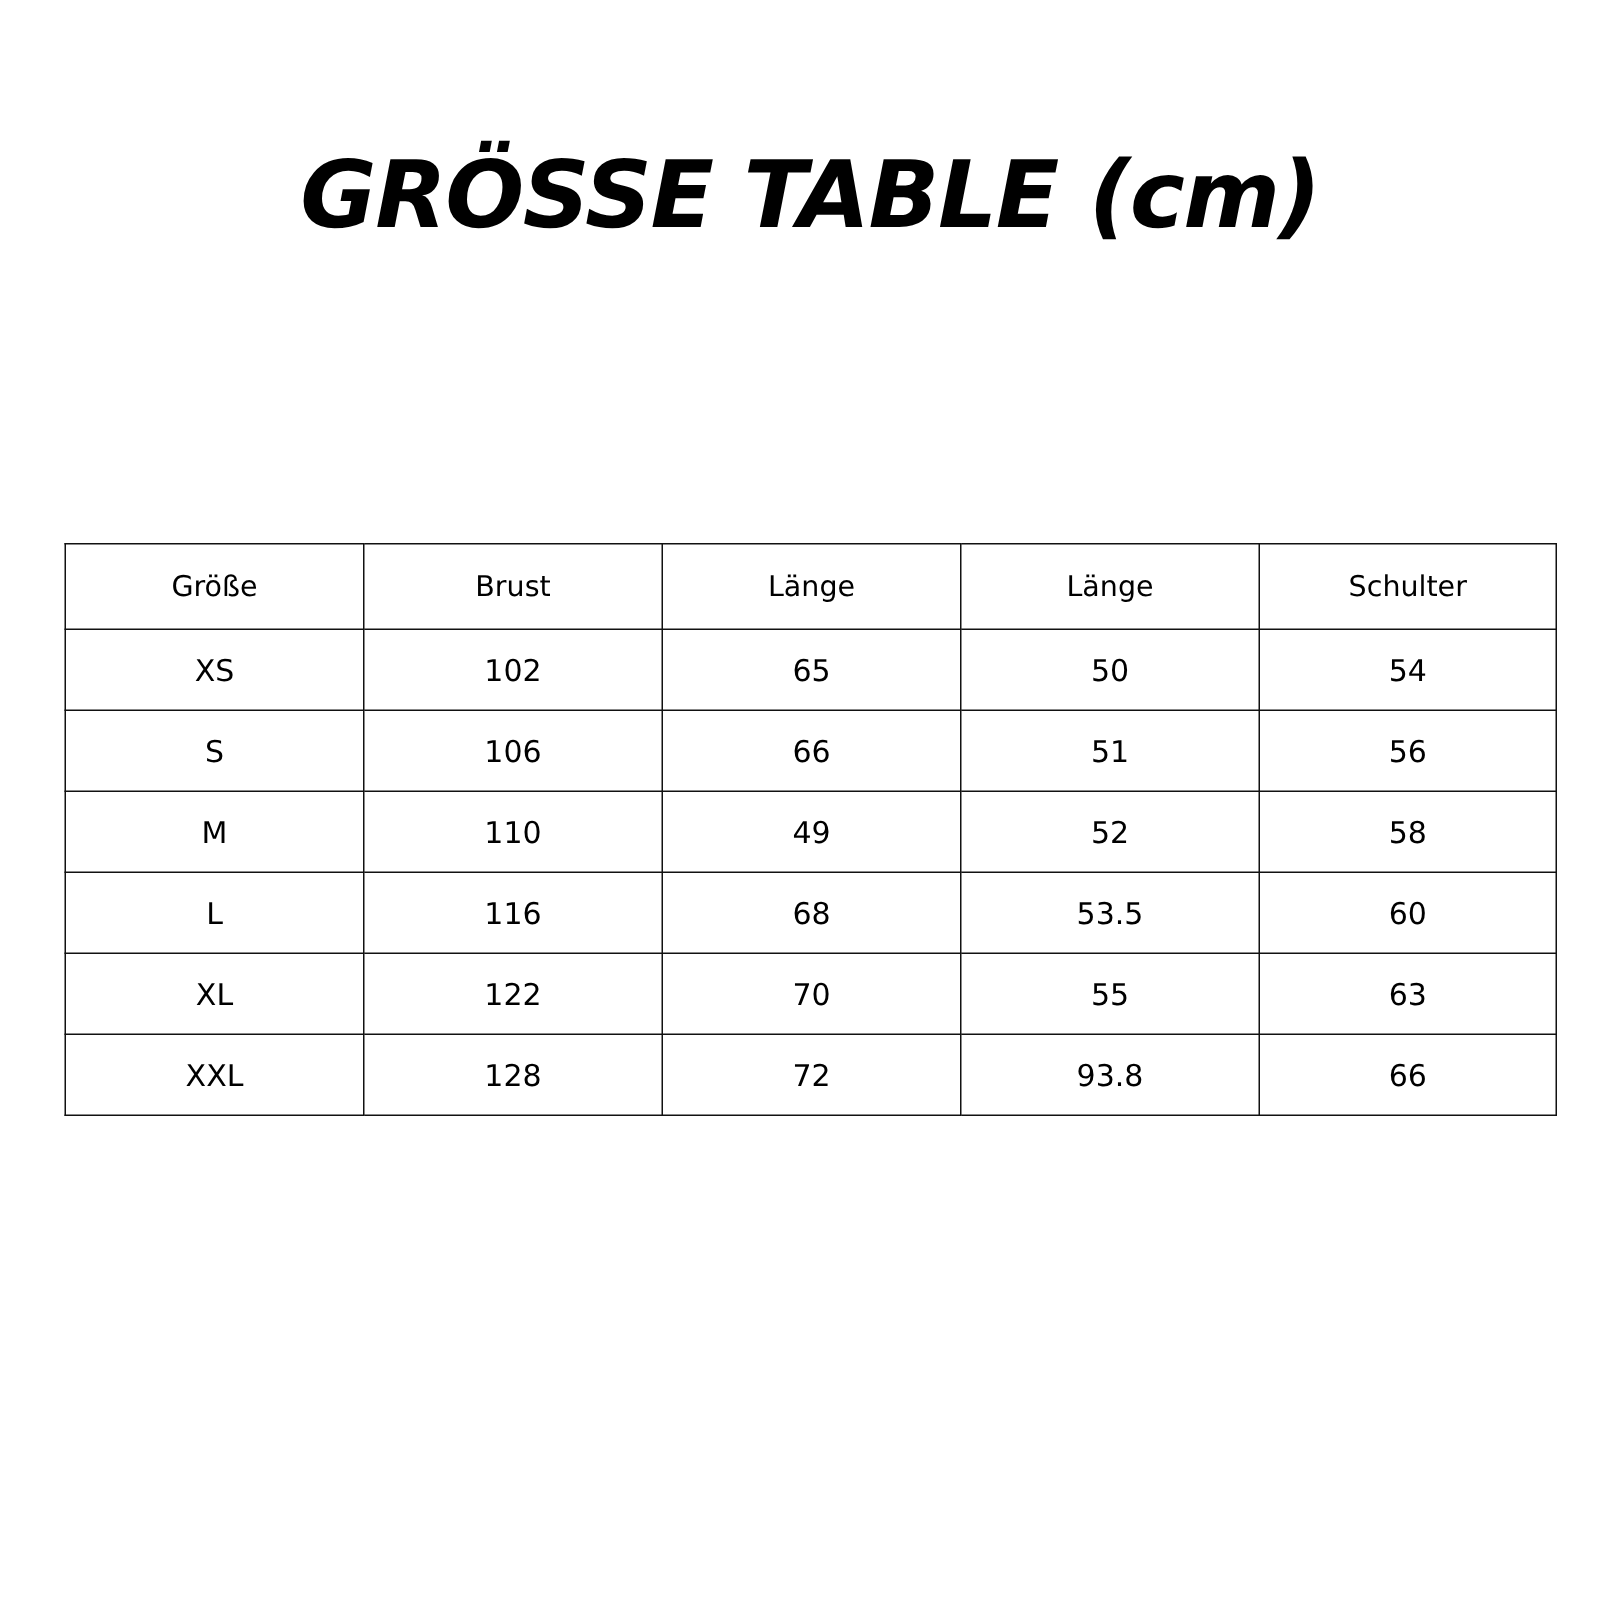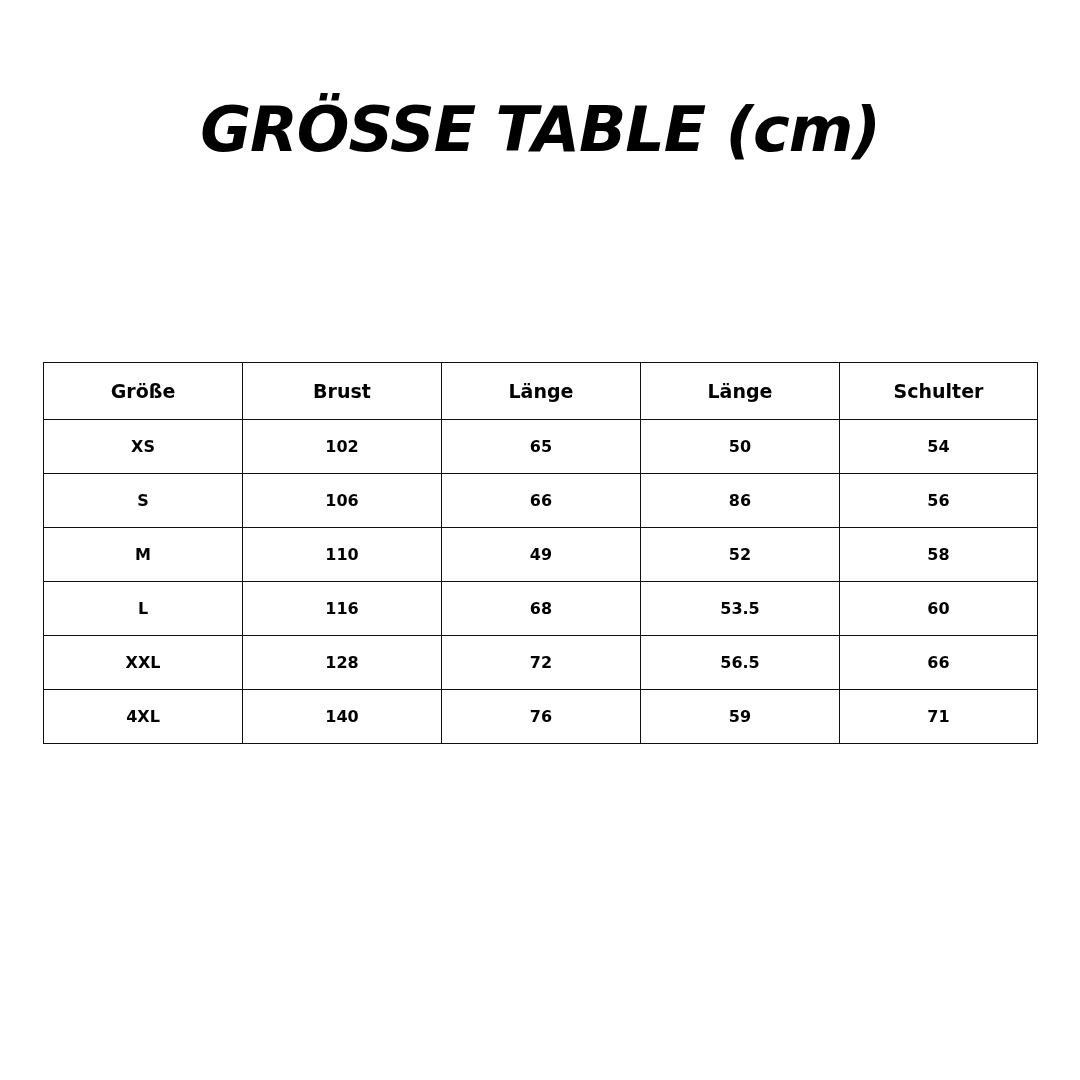--- a/index.html
+++ b/index.html
@@ -45,31 +45,31 @@
   table.size-table {
     width: 994px;
     border-collapse: collapse;
     table-layout: fixed;
   }
   table.size-table th,
   table.size-table td {
     border: 1.5px solid #111111;
     text-align: center;
     vertical-align: middle;
-    font-weight: 700;
+    font-weight: 400;
     color: #000000;
     font-family: "DejaVu Sans", sans-serif;
   }
   table.size-table th {
     height: 54px;
     font-size: 19px;
   }
   table.size-table td {
     height: 51px;
-    font-size: 16px;
+    font-size: 20px;
   }
   table.size-table col.c0 { width: 199px; }
   table.size-table col.c1 { width: 199px; }
   table.size-table col.c2 { width: 199px; }
   table.size-table col.c3 { width: 199px; }
   table.size-table col.c4 { width: 198px; }
 </style>
 </head>
 <body>
 
@@ -100,48 +100,48 @@
           <td>XS</td>
           <td>102</td>
           <td>65</td>
           <td>50</td>
           <td>54</td>
         </tr>
         <tr>
           <td>S</td>
           <td>106</td>
           <td>66</td>
-          <td>86</td>
+          <td>51</td>
           <td>56</td>
         </tr>
         <tr>
           <td>M</td>
           <td>110</td>
           <td>49</td>
           <td>52</td>
           <td>58</td>
         </tr>
         <tr>
           <td>L</td>
           <td>116</td>
           <td>68</td>
           <td>53.5</td>
           <td>60</td>
         </tr>
         <tr>
+          <td>XL</td>
+          <td>122</td>
+          <td>70</td>
+          <td>55</td>
+          <td>63</td>
+        </tr>
+        <tr>
           <td>XXL</td>
           <td>128</td>
           <td>72</td>
-          <td>56.5</td>
+          <td>93.8</td>
           <td>66</td>
-        </tr>
-        <tr>
-          <td>4XL</td>
-          <td>140</td>
-          <td>76</td>
-          <td>59</td>
-          <td>71</td>
         </tr>
       </tbody>
     </table>
   </div>
 
 </div>
 
 </body></html>

